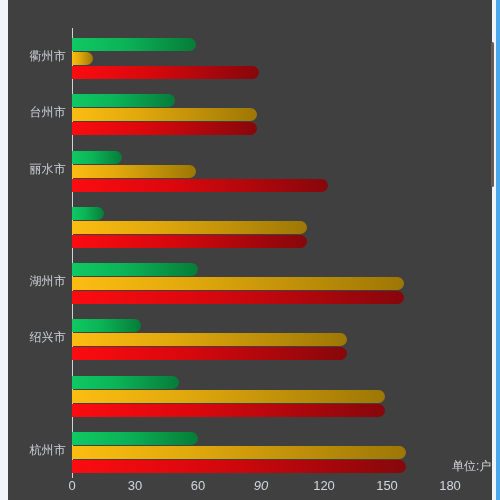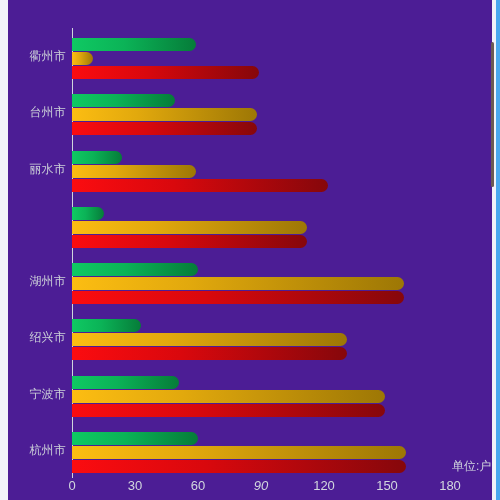--- a/index.html
+++ b/index.html
@@ -22,21 +22,21 @@
     overflow: hidden;
   }
 
   
   .chart-canvas {
     position: absolute;
     left: 8px;
     top: 0;
     width: 484px;
     height: 500px;
-    background: #4c1d95;
+    background: #404040;
     overflow: hidden;
   }
 
   
   
   .plot {
     position: absolute;
     left: 64px;          
     top: 28px;
     width: 378px;        
@@ -167,23 +167,20 @@
       </div>
       <div class="cat-label-slot" style="top:112.5px">
         <span class="cat-label">丽水市</span>
       </div>
       <div class="cat-label-slot" style="top:281.25px">
         <span class="cat-label">绍兴市</span>
       </div>
       <div class="cat-label-slot" style="top:225px">
         <span class="cat-label">湖州市</span>
       </div>
-      <div class="cat-label-slot" style="top:337.5px">
-        <span class="cat-label">宁波市</span>
-      </div>
       <div class="cat-label-slot" style="top:393.75px">
         <span class="cat-label">杭州市</span>
       </div>
     </div>
 
     <div class="plot" id="plot">
         <div class="cat-group" style="top: 0px;">
           <div class="bar-row s0 bar-green" title="衢州市: 59" style="width: 123.9px;"></div>
           <div class="bar-row s1 bar-yellow" title="衢州市: 10" style="width: 21px;"></div>
           <div class="bar-row s2 bar-red" title="衢州市: 89" style="width: 186.9px;"></div>

